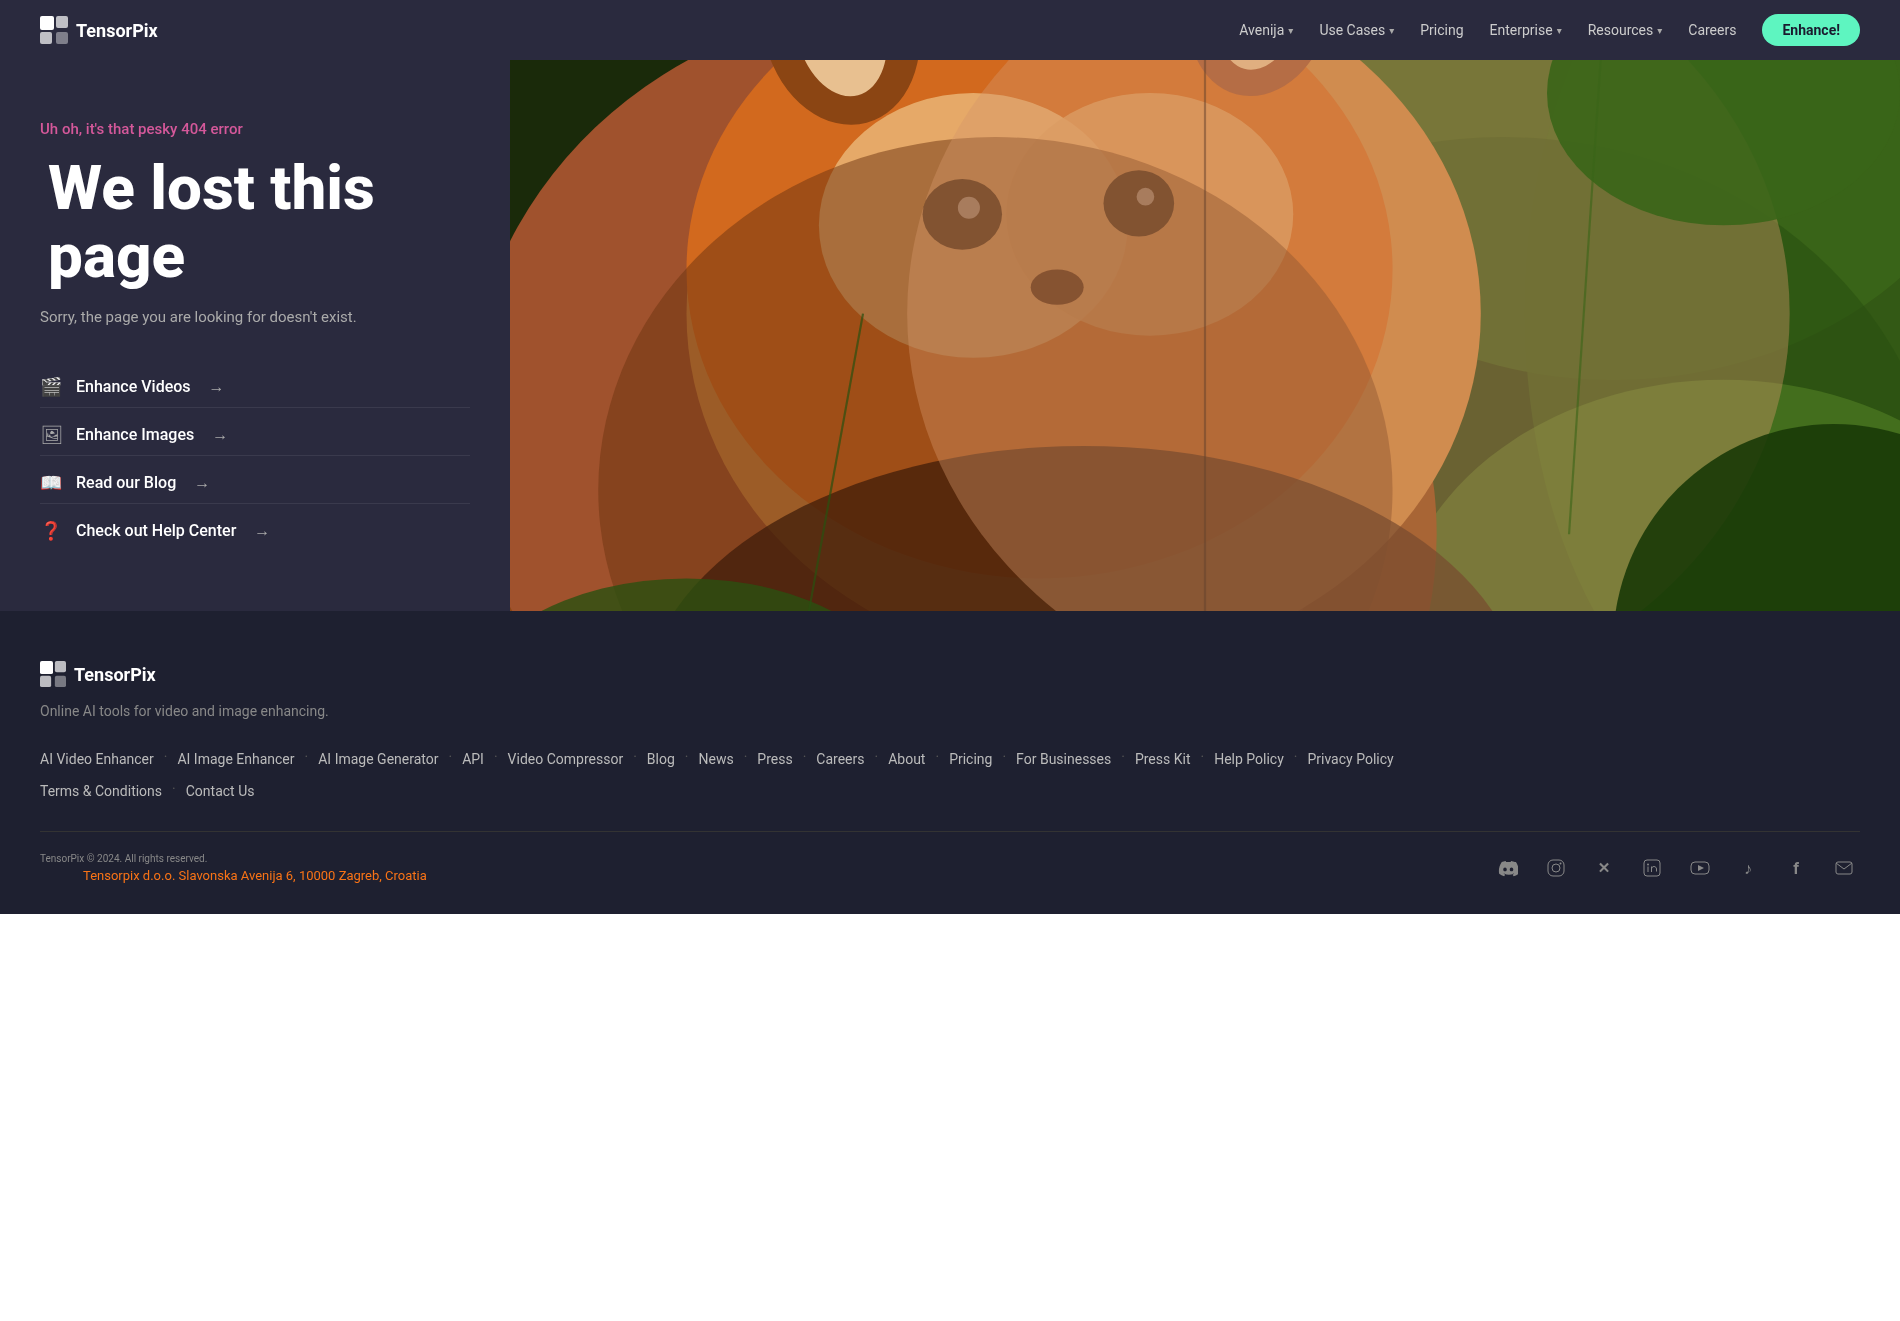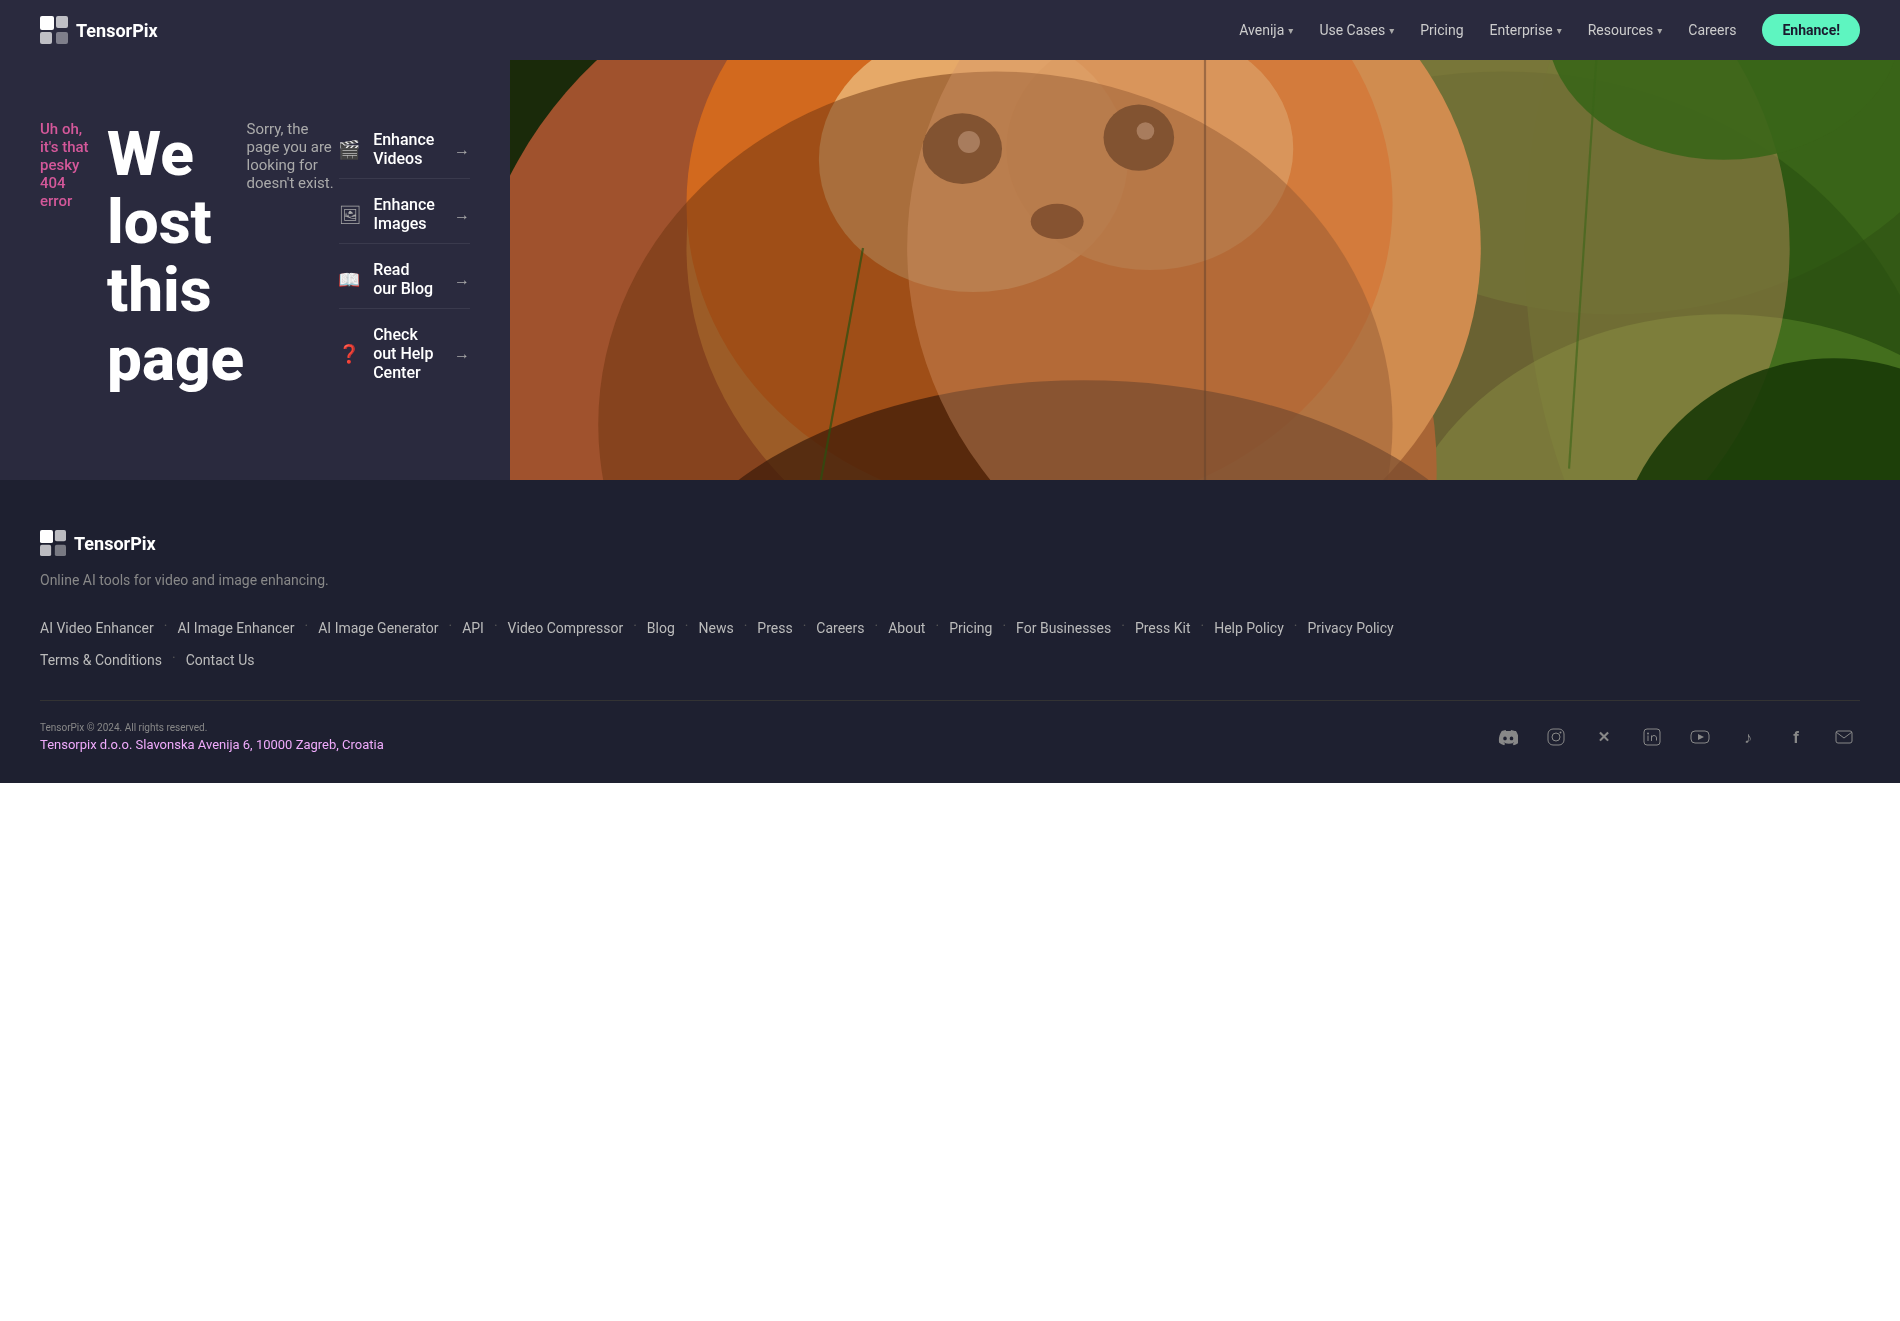--- a/index.html
+++ b/index.html
@@ -83,21 +83,21 @@
       background: #2a2a3e;
       display: flex;
       min-height: 420px;
       position: relative;
     }
 
     .hero-left {
       flex: 0 0 510px;
       padding: 60px 40px 60px 40px;
       display: flex;
-      flex-direction: row;
+      flex-direction: column;
       justify-content: flex-start;
       gap: 0;
     }
 
     .error-label {
       color: #d4589a;
       font-size: 15px;
       font-weight: 500;
       margin-bottom: 16px;
     }
@@ -230,22 +230,23 @@
       flex-direction: column;
       gap: 4px;
     }
 
     .footer-copyright {
       color: #888;
       font-size: 10px;
     }
 
     .footer-address {
-      color: #f0abfc;
+      color: #f97316;
       font-size: 13px;
+      margin-left: 43px;
     }
 
     .social-icons {
       display: flex;
       align-items: center;
       gap: 16px;
     }
 
     .social-icon {
       color: #888;

